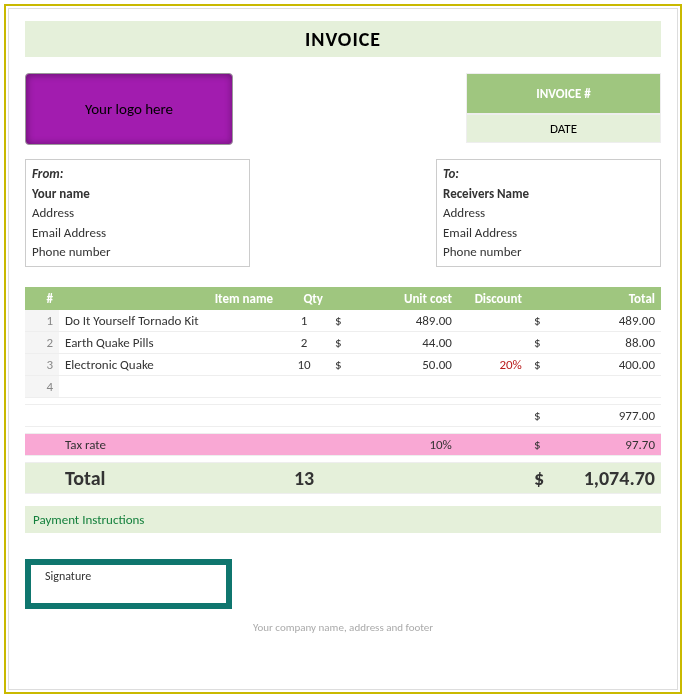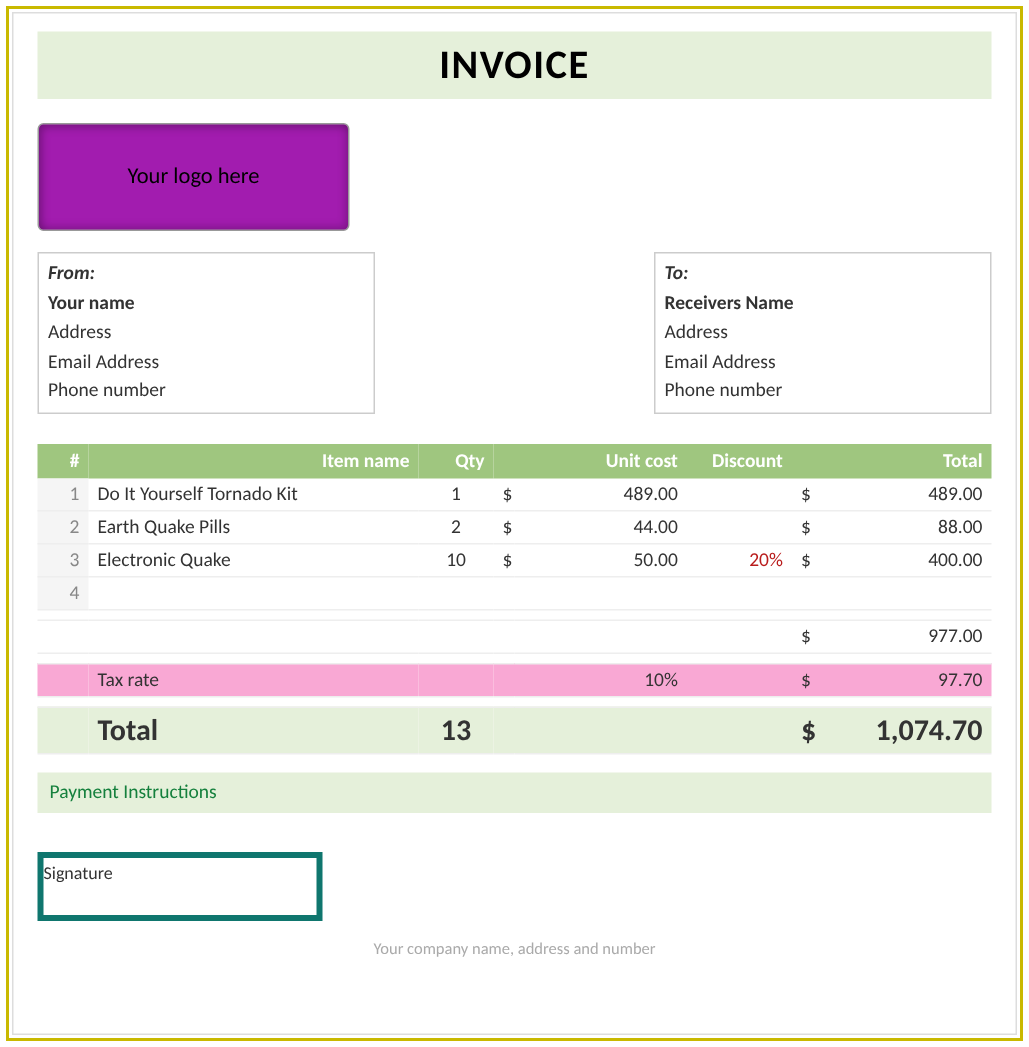--- a/index.html
+++ b/index.html
@@ -20,21 +20,21 @@
     border: 1px solid #ddd;
     width: 100%;
     height: 100%;
     padding: 12px 16px 8px 16px;
     position: relative;
   }
   .title-bar {
     background: #e5f0da;
     text-align: center;
     font-weight: bold;
-    font-size: 27px;
+    font-size: 20px;
     padding: 6px 0;
     letter-spacing: 1px;
     color: #000;
     margin-bottom: 16px;
   }
   .header-row {
     display: flex;
     justify-content: space-between;
     margin-bottom: 14px;
   }
@@ -127,23 +127,23 @@
     color: #333;
   }
   .pay-instr {
     background: #e5f0da;
     padding: 6px 8px;
     font-size: 13px;
     margin-top: 12px;
     color:#15803d;
   }
   .sig-box {
-    border: 4px solid #0f766e;
-    width: 190px;
-    padding: 4px 6px 20px 0;
+    border: 6px solid #0f766e;
+    width: 207px;
+    padding: 4px 6px 20px 14px;
     font-size: 12px;
     margin-top: 26px;
     color:#333;
   }
   .footer {
     text-align: center;
     font-size: 11px;
     color: #aaa;
     margin-top: 12px;
   }
@@ -151,20 +151,24 @@
 </head>
 <body>
 
 <div class="outer-border">
 <div class="inner-border">
 
   <div class="title-bar">INVOICE</div>
 
   <div class="header-row">
     <div class="logo-box">Your logo here</div>
+    <div class="invoice-meta">
+      <div class="invoice-num">INVOICE #</div>
+      <div class="invoice-date">DATE</div>
+    </div>
   </div>
 
   <div class="party-row">
     <div class="party-box">
       <div class="hdr">From:</div>
       <div class="name">Your name</div>
       <div>Address</div>
       <div>Email Address</div>
       <div>Phone number</div>
     </div>
@@ -262,16 +266,16 @@
         <td class="cur" style="text-align:right">$</td>
         <td class="val">1,074.70</td>
       </tr>
     </tbody>
   </table>
 
   <div class="pay-instr">Payment Instructions</div>
 
   <div class="sig-box">Signature</div>
 
-  <div class="footer">Your company name, address and number</div>
+  <div class="footer">Your company name, address and footer</div>
 
 </div>
 </div>
 
 </body></html>

